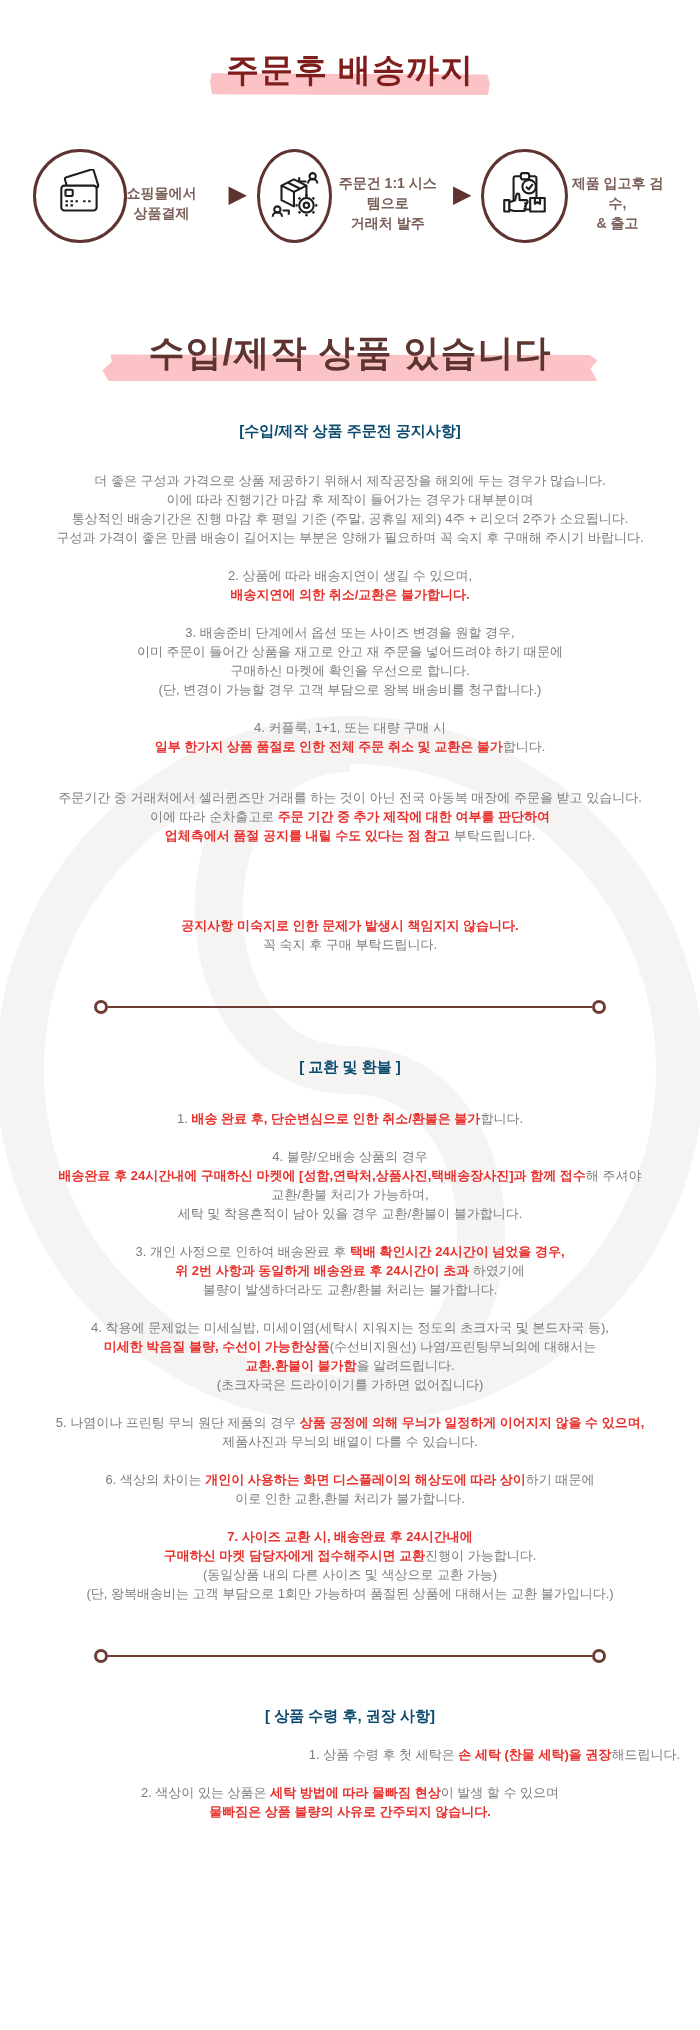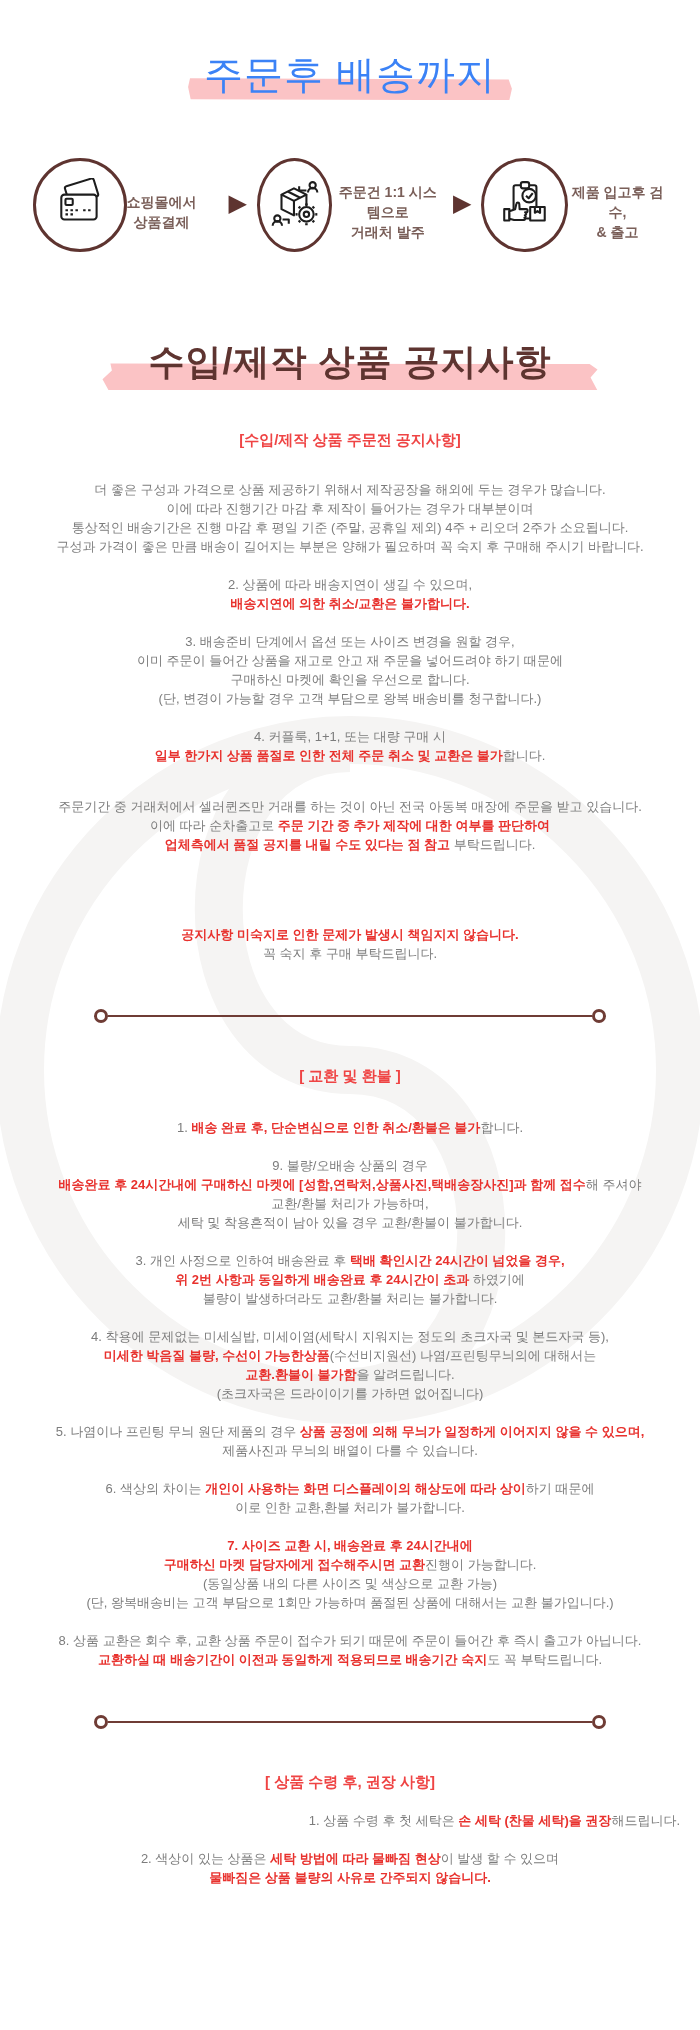--- a/index.html
+++ b/index.html
@@ -14,22 +14,22 @@
     position:absolute; top:620px; left:50%; transform:translateX(-50%);
     z-index:0; pointer-events:none;
   }
   .content{position:relative; z-index:1;}
 
   
   .hero{ text-align:center; padding-top:48px;}
   .hero-title-wrap{display:inline-block; position:relative;}
   .hero-title{
     position:relative; display:inline-block; z-index:1;
-    font-size:39px; font-weight:400; letter-spacing:1px;
-    color:#3b82f6; padding:0 8px;
+    font-size:33px; font-weight:700; letter-spacing:1px;
+    color:#7f1d1d; padding:0 8px;
   }
   .hero-title .bar{
     position:absolute; z-index:-1; left:-8px; right:-8px;
     top:56%; height:22px; background:#fbc3c5;
     clip-path:polygon(0.6% 0,99% 6%,100% 48%,99.2% 100%,0.8% 96%,0 40%);
   }
   .steps{
     display:flex; justify-content:center; align-items:flex-start;
     margin-top:56px; gap:10px;
   }
@@ -56,21 +56,21 @@
   }
   .notice-title .bar{
     position:absolute; z-index:-1; left:-42px; right:-42px;
     top:52%; height:27px; background:#fbc3c5;
     clip-path:polygon(1.6% 0,98.4% 2%,100% 22%,98.6% 52%,100% 100%,1.2% 98%,0 58%,1.9% 26%);
   }
 
   
   .sections{ width:660px; margin:44px auto 0 auto; text-align:center; padding-bottom:60px;}
   .sec-header{
-    font-size:15px; font-weight:700; color:#ef4444;
+    font-size:15px; font-weight:700; color:#0c4a6e;
     margin-top:44px;
   }
   .blk{
     margin:19px 0 0 0; font-size:13px; line-height:19px; color:#7c7c7c;
   }
   .rd{ color:#e8312d; font-weight:700;}
   .divider{
     display:flex; align-items:center; width:512px; margin:46px auto 2px auto;
   }
   .divider .ring{
@@ -180,46 +180,45 @@
           <span>&amp; 출고</span>
         </div>
       </div>
 
     </div>
   </div>
 
   <div class="notice-title-row">
     <span class="notice-title">
       <span class="bar"></span>
-      <span>수입/제작 상품 공지사항</span>
+      <span>수입/제작 상품 있습니다</span>
     </span>
   </div>
 
   <div class="sections">
       <div class="sec-header">[수입/제작 상품 주문전 공지사항]</div>
       <p class="blk" style="margin-top: 30px; text-align: center;"><span>더 좋은 구성과 가격으로 상품 제공하기 위해서 제작공장을 해외에 두는 경우가 많습니다.</span><br><span>이에 따라 진행기간 마감 후 제작이 들어가는 경우가 대부분이며</span><br><span>통상적인 배송기간은 진행 마감 후 평일 기준 (주말, 공휴일 제외) 4주 + 리오더 2주가 소요됩니다.</span><br><span>구성과 가격이 좋은 만큼 배송이 길어지는 부분은 양해가 필요하며 꼭 숙지 후 구매해 주시기 바랍니다.</span></p>
       <p class="blk"><span>2. 상품에 따라 배송지연이 생길 수 있으며,</span><br><span class="rd">배송지연에 의한 취소/교환은 불가합니다.</span></p>
       <p class="blk"><span>3. 배송준비 단계에서 옵션 또는 사이즈 변경을 원할 경우,</span><br><span>이미 주문이 들어간 상품을 재고로 안고 재 주문을 넣어드려야 하기 때문에</span><br><span>구매하신 마켓에 확인을 우선으로 합니다.</span><br><span>(단, 변경이 가능할 경우 고객 부담으로 왕복 배송비를 청구합니다.)</span></p>
       <p class="blk"><span>4. 커플룩, 1+1, 또는 대량 구매 시</span><br><span class="rd">일부 한가지 상품 품절로 인한 전체 주문 취소 및 교환은 불가</span><span>합니다.</span></p>
       <p class="blk" style="margin-top: 32px;"><span>주문기간 중 거래처에서 셀러퀸즈만 거래를 하는 것이 아닌 전국 아동복 매장에 주문을 받고 있습니다.</span><br><span>이에 따라 순차출고로 </span><span class="rd">주문 기간 중 추가 제작에 대한 여부를 판단하여</span><br><span class="rd">업체측에서 품절 공지를 내릴 수도 있다는 점 참고 </span><span>부탁드립니다.</span></p>
       <p class="blk" style="margin-top: 52px;"><br><span class="rd">공지사항 미숙지로 인한 문제가 발생시 책임지지 않습니다.</span><br><span>꼭 숙지 후 구매 부탁드립니다.</span></p>
       <div class="divider">
         <span class="ring"></span>
         <span class="line"></span>
         <span class="ring"></span>
       </div>
       <div class="sec-header">[ 교환 및 환불 ]</div>
       <p class="blk" style="margin-top: 32px;"><span>1. </span><span class="rd">배송 완료 후, 단순변심으로 인한 취소/환불은 불가</span><span>합니다.</span></p>
-      <p class="blk"><span>9. 불량/오배송 상품의 경우</span><br><span class="rd">배송완료 후 24시간내에 구매하신 마켓에 [성함,연락처,상품사진,택배송장사진]과 함께 접수</span><span>해 주셔야</span><br><span>교환/환불 처리가 가능하며,</span><br><span>세탁 및 착용흔적이 남아 있을 경우 교환/환불이 불가합니다.</span></p>
+      <p class="blk"><span>4. 불량/오배송 상품의 경우</span><br><span class="rd">배송완료 후 24시간내에 구매하신 마켓에 [성함,연락처,상품사진,택배송장사진]과 함께 접수</span><span>해 주셔야</span><br><span>교환/환불 처리가 가능하며,</span><br><span>세탁 및 착용흔적이 남아 있을 경우 교환/환불이 불가합니다.</span></p>
       <p class="blk"><span>3. 개인 사정으로 인하여 배송완료 후 </span><span class="rd">택배 확인시간 24시간이 넘었을 경우,</span><br><span class="rd">위 2번 사항과 동일하게 배송완료 후 24시간이 초과</span><span> 하였기에</span><br><span>불량이 발생하더라도 교환/환불 처리는 불가합니다.</span></p>
       <p class="blk"><span>4. 착용에 문제없는 미세실밥, 미세이염(세탁시 지워지는 정도의 초크자국 및 본드자국 등),</span><br><span class="rd">미세한 박음질 불량, 수선이 가능한상품</span><span>(수선비지원선) 나염/프린팅무늬의에 대해서는</span><br><span class="rd">교환.환불이 불가함</span><span>을 알려드립니다.</span><br><span>(초크자국은 드라이이기를 가하면 없어집니다)</span></p>
       <p class="blk"><span>5. 나염이나 프린팅 무늬 원단 제품의 경우 </span><span class="rd">상품 공정에 의해 무늬가 일정하게 이어지지 않을 수 있으며,</span><br><span>제품사진과 무늬의 배열이 다를 수 있습니다.</span></p>
       <p class="blk"><span>6. 색상의 차이는 </span><span class="rd">개인이 사용하는 화면 디스플레이의 해상도에 따라 상이</span><span>하기 때문에</span><br><span>이로 인한 교환,환불 처리가 불가합니다.</span></p>
       <p class="blk"><span class="rd">7. 사이즈 교환 시, 배송완료 후 24시간내에</span><br><span class="rd">구매하신 마켓 담당자에게 접수해주시면 교환</span><span>진행이 가능합니다.</span><br><span>(동일상품 내의 다른 사이즈 및 색상으로 교환 가능)</span><br><span>(단, 왕복배송비는 고객 부담으로 1회만 가능하며 품절된 상품에 대해서는 교환 불가입니다.)</span></p>
-      <p class="blk"><span>8. 상품 교환은 회수 후, 교환 상품 주문이 접수가 되기 때문에 주문이 들어간 후 즉시 출고가 아닙니다.</span><br><span class="rd">교환하실 때 배송기간이 이전과 동일하게 적용되므로 배송기간 숙지</span><span>도 꼭 부탁드립니다.</span></p>
       <div class="divider">
         <span class="ring"></span>
         <span class="line"></span>
         <span class="ring"></span>
       </div>
       <div class="sec-header">[ 상품 수령 후, 권장 사항]</div>
       <p class="blk" style=" text-align: right;"><span>1. 상품 수령 후 첫 세탁은 </span><span class="rd">손 세탁 (찬물 세탁)을 권장</span><span>해드립니다.</span></p>
       <p class="blk"><span>2. 색상이 있는 상품은 </span><span class="rd">세탁 방법에 따라 물빠짐 현상</span><span>이 발생 할 수 있으며</span><br><span class="rd">물빠짐은 상품 불량의 사유로 간주되지 않습니다.</span></p>
     </div>
 

